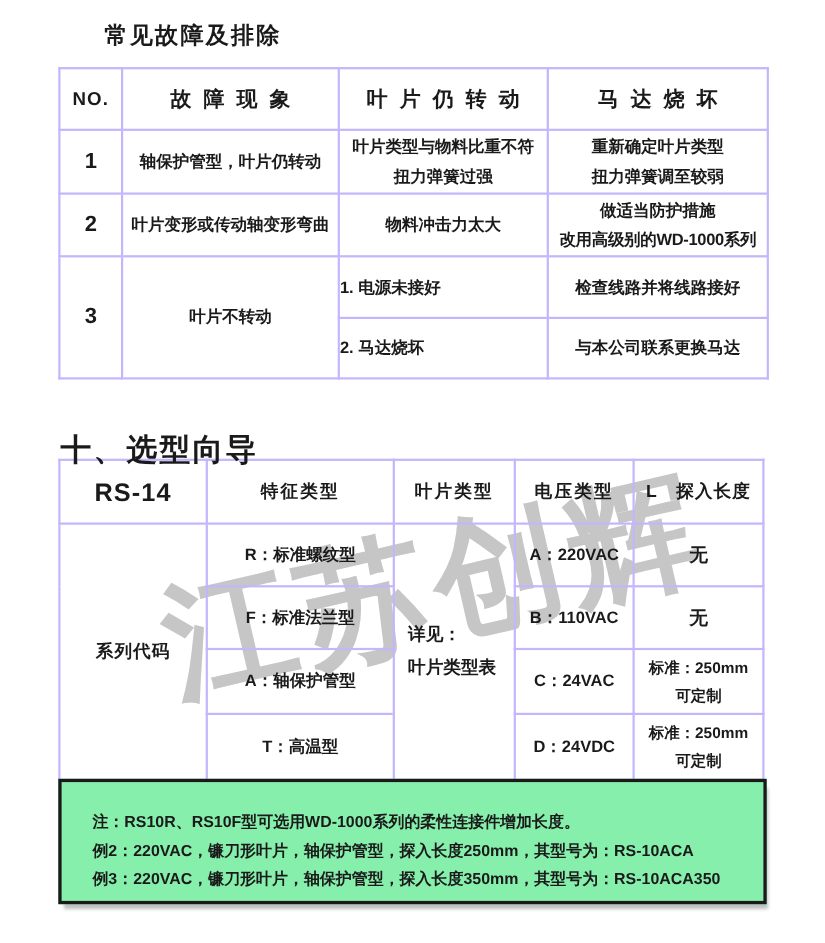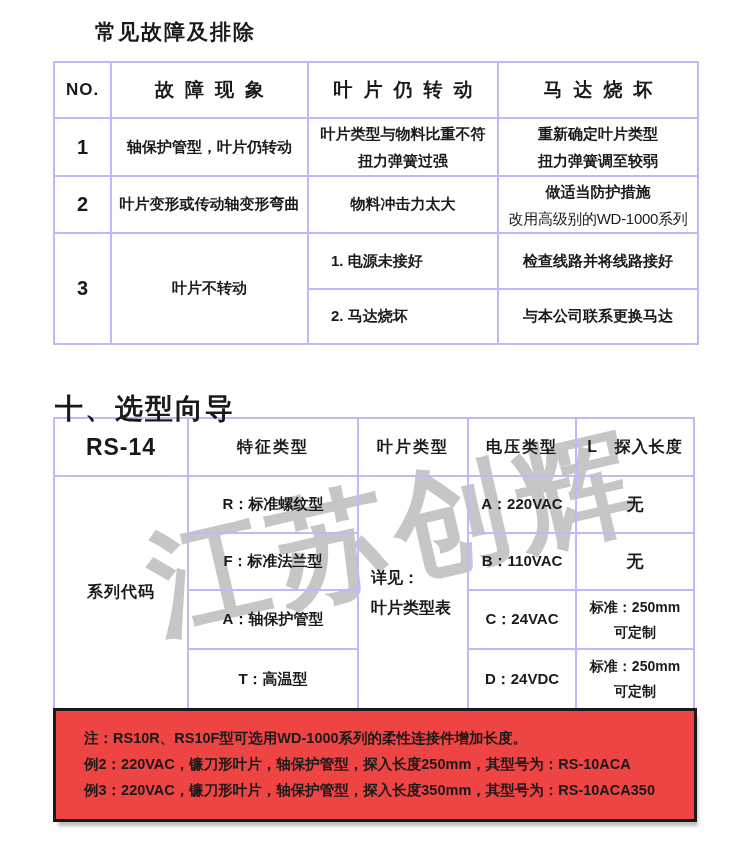--- a/index.html
+++ b/index.html
@@ -18,36 +18,36 @@
     border:2px solid #c4b5fd; text-align:center; vertical-align:middle;
     padding:0; font-weight:bold; font-size:15px; overflow:hidden;
   }
   #t1 { left:53px; top:61px; width:644px; }
   #t2 { left:53px; top:417px; width:640px; }
 
   .hdr { font-size:19px; letter-spacing:11px; text-indent:11px; white-space:nowrap; }
   .hdr-no { font-size:17px; letter-spacing:1px; }
   .num { font-size:20px; font-weight:600; }
   .two-line span { display:block; line-height:27px; white-space:nowrap; }
-  .heavy { font-weight:400; font-size:15px; letter-spacing:-0.3px; }
-  .left-cell { text-align:left; padding-left:22px; white-space:nowrap; }
+  .heavy { font-weight:700; font-size:15px; letter-spacing:-0.3px; }
+  .left-cell { text-align:left; white-space:nowrap; }
 
   .rs10 { font-size:23px; letter-spacing:1px; }
   .t2hdr { font-size:16px; letter-spacing:2px; white-space:nowrap; }
   .series { font-size:16px; letter-spacing:1px;margin-top:40px; }
   .feature, .volt { font-size:15px; white-space:nowrap; }
   .blade-note { text-align:left; padding-left:12px; }
   .blade-note span { display:block; line-height:30px; font-size:16px; white-space:nowrap; }
   .none-val { font-size:17px; }
   .len-cell span { display:block; line-height:25px; font-size:14px; white-space:nowrap; }
 
   #notebox {
     position:absolute; left:53px; top:708px; width:644px; height:114px;
-    border:3px solid #1a1a1a; box-sizing:border-box; z-index:1; background:#ef4444;
-    padding:14px 10px 0 28px;
+    border:3px solid #1a1a1a; box-sizing:border-box; z-index:1; background:#86efac;
+    padding:24px 10px 0 28px;
     box-shadow:3px 6px 3px -2px rgba(0,0,0,0.25);
   }
   #notebox .note-line { line-height:26px; font-size:14.5px; font-weight:bold; white-space:nowrap; }
 
   #watermark {
     position:absolute; left:88px; top:428px; width:614px; height:212px;
     display:flex; align-items:center; justify-content:center;
     font-size:118px; font-weight:bold; color:#c6c6c6; letter-spacing:7px;
     transform:rotate(-13deg); z-index:0; white-space:nowrap; user-select:none;
   }

